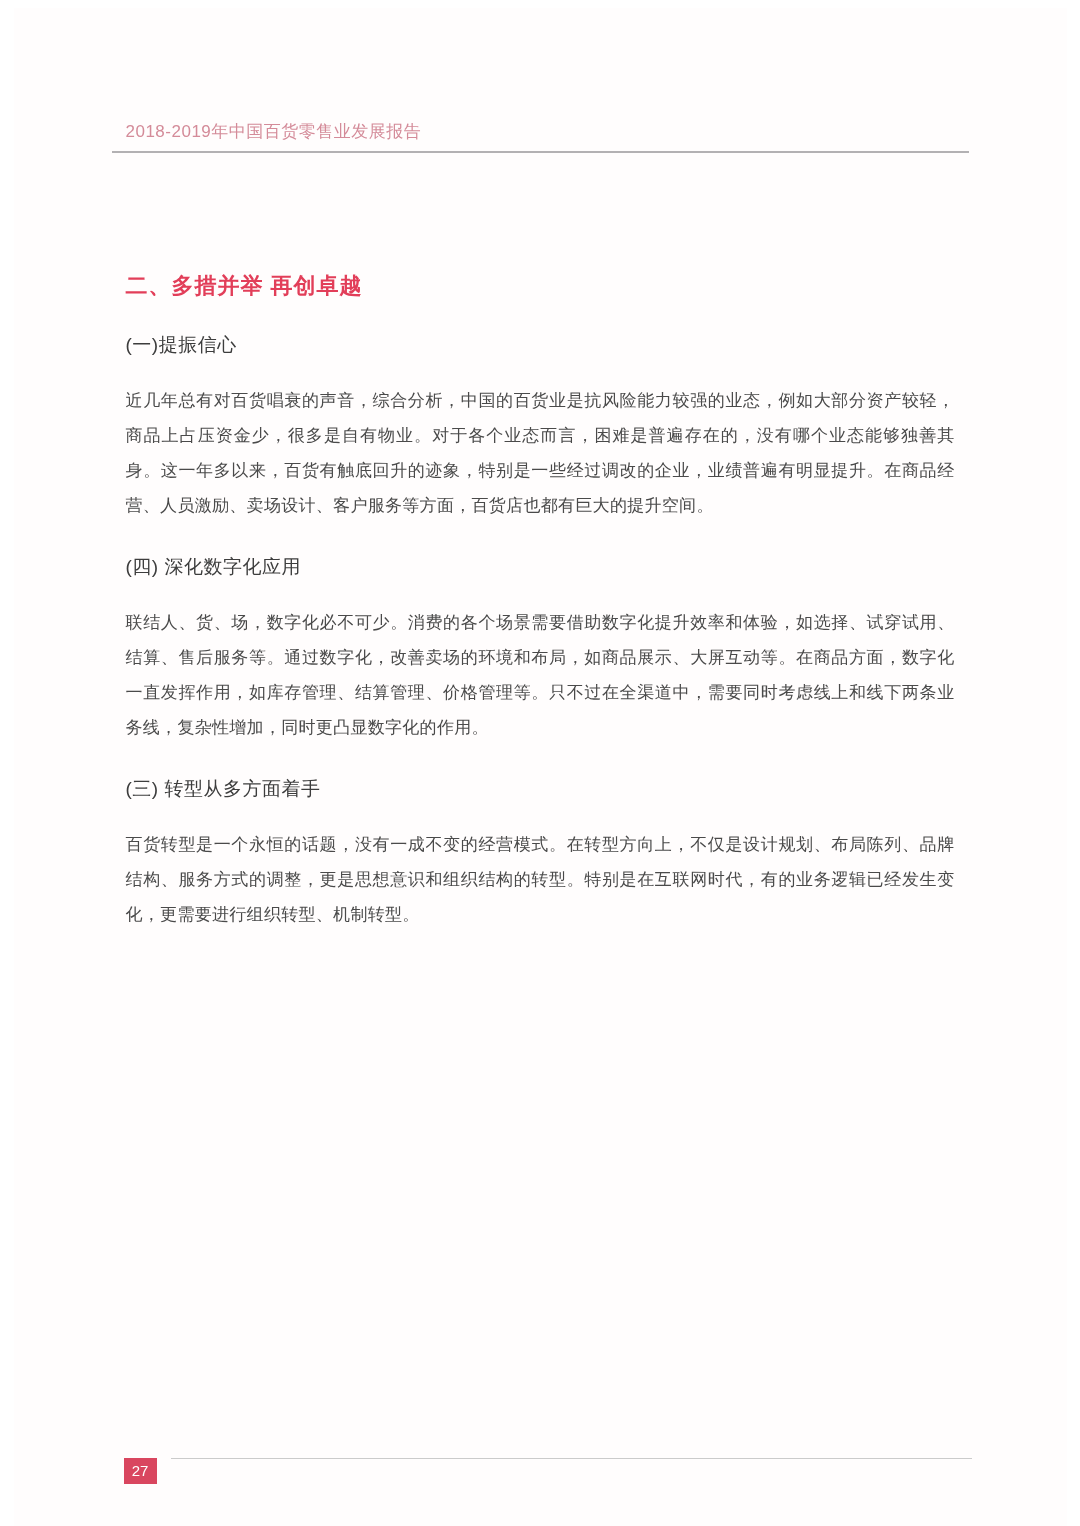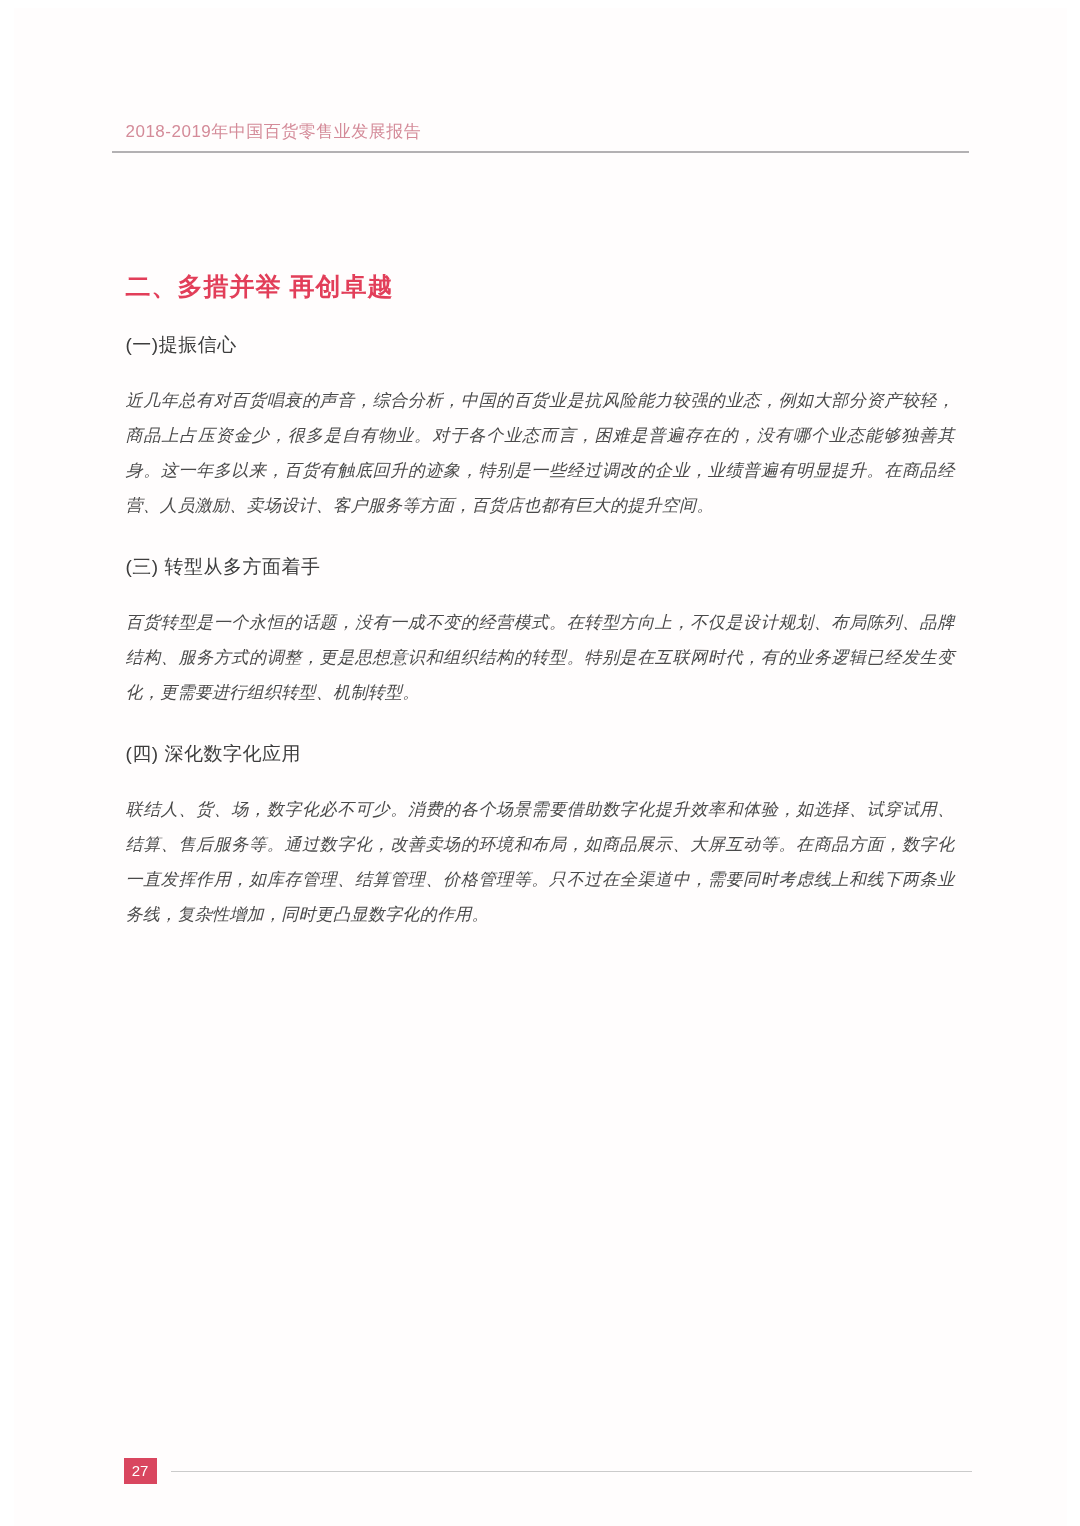--- a/index.html
+++ b/index.html
@@ -27,21 +27,21 @@
   }
   .header-rule {
     margin: 7px -14px 0 -14px;
     border: none;
     border-top: 2px solid #b3b1b3;
     height: 0;
   }
   
   .section-title {
     margin: 118px 0 0 0;
-    font-size: 25px;
+    font-size: 22px;
     line-height: 30px;
     font-weight: bold;
     color: #e23e59;
     letter-spacing: 1px;
   }
   
   .sub-heading {
     margin: 32px 0 0 0;
     font-size: 19px;
     line-height: 24px;
@@ -50,30 +50,29 @@
     letter-spacing: 0.5px;
   }
   .body-paragraph {
     margin: 26px 0 0 0;
     font-size: 17px;
     line-height: 35px;
     color: #4a4a4a;
     text-align: justify;
     text-justify: inter-ideograph;
     letter-spacing: 0.3px;
-    font-style: italic;
   }
   
   .footer {
     position: absolute;
     left: 110px;
     right: 95px;
     top: 1450px;
     display: flex;
-    align-items: center;
+    align-items: flex-start;
   }
   .page-number-box {
     min-width: 33px;
     height: 26px;
     background: #d9465f;
     color: #ffffff;
     font-size: 15px;
     line-height: 26px;
     text-align: center;
     box-sizing: border-box;
@@ -98,27 +97,27 @@
 
   <h1 class="section-title">二、多措并举 再创卓越</h1>
 
   <section>
     <h2 class="sub-heading">(一)提振信心</h2>
     <p class="body-paragraph">近几年总有对百货唱衰的声音，综合分析，中国的百货业是抗风险能力较强的业态，例如大部分资产较轻，商品上占压资金少，很多是自有物业。对于各个业态而言，困难是普遍存在的，没有哪个业态能够独善其身。这一年多以来，百货有触底回升的迹象，特别是一些经过调改的企业，业绩普遍有明显提升。在商品经营、人员激励、卖场设计、客户服务等方面，百货店也都有巨大的提升空间。</p>
   </section>
 
 
   <section>
-    <h2 class="sub-heading">(三) 转型从多方面着手</h2>
-    <p class="body-paragraph">百货转型是一个永恒的话题，没有一成不变的经营模式。在转型方向上，不仅是设计规划、布局陈列、品牌结构、服务方式的调整，更是思想意识和组织结构的转型。特别是在互联网时代，有的业务逻辑已经发生变化，更需要进行组织转型、机制转型。</p>
+    <h2 class="sub-heading">(四) 深化数字化应用</h2>
+    <p class="body-paragraph">联结人、货、场，数字化必不可少。消费的各个场景需要借助数字化提升效率和体验，如选择、试穿试用、结算、售后服务等。通过数字化，改善卖场的环境和布局，如商品展示、大屏互动等。在商品方面，数字化一直发挥作用，如库存管理、结算管理、价格管理等。只不过在全渠道中，需要同时考虑线上和线下两条业务线，复杂性增加，同时更凸显数字化的作用。</p>
   </section>
 
   <section>
-    <h2 class="sub-heading">(四) 深化数字化应用</h2>
-    <p class="body-paragraph">联结人、货、场，数字化必不可少。消费的各个场景需要借助数字化提升效率和体验，如选择、试穿试用、结算、售后服务等。通过数字化，改善卖场的环境和布局，如商品展示、大屏互动等。在商品方面，数字化一直发挥作用，如库存管理、结算管理、价格管理等。只不过在全渠道中，需要同时考虑线上和线下两条业务线，复杂性增加，同时更凸显数字化的作用。</p>
+    <h2 class="sub-heading">(三) 转型从多方面着手</h2>
+    <p class="body-paragraph">百货转型是一个永恒的话题，没有一成不变的经营模式。在转型方向上，不仅是设计规划、布局陈列、品牌结构、服务方式的调整，更是思想意识和组织结构的转型。特别是在互联网时代，有的业务逻辑已经发生变化，更需要进行组织转型、机制转型。</p>
   </section>
 
   <div class="footer">
     <span class="page-number-box">27</span>
     <div class="footer-rule"></div>
   </div>
 
 </div>
 
 </body></html>

